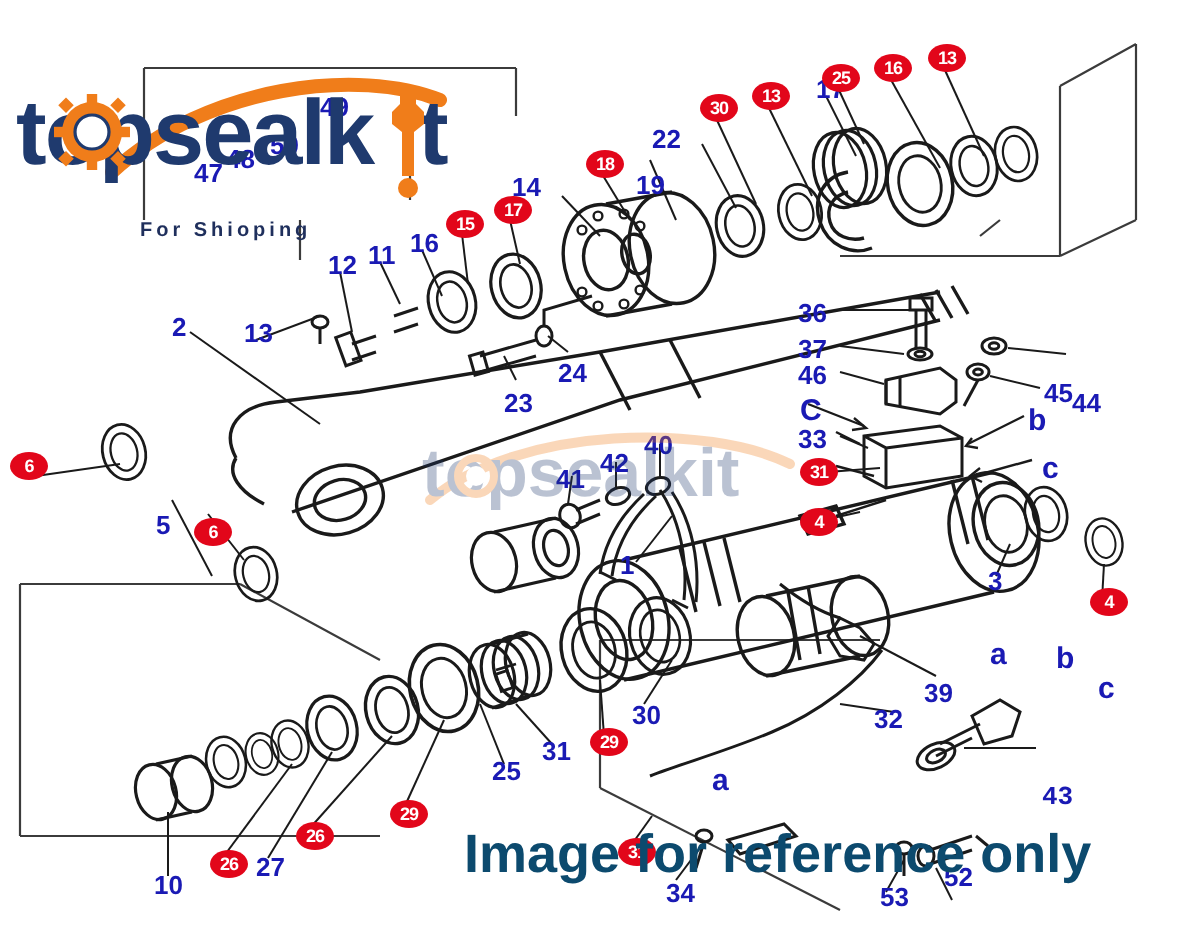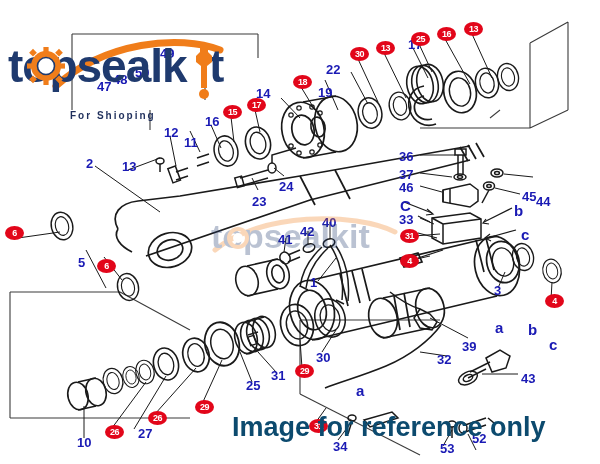--- a/index.html
+++ b/index.html
@@ -431,45 +431,45 @@
 
   <div class="lbl" style="left:97px;  top:80px;">47</div>
   <div class="lbl" style="left:113px; top:73px;">48</div>
   <div class="lbl" style="left:135px; top:66px;">50</div>
   <div class="lbl" style="left:160px; top:47px;">49</div>
   <div class="lbl" style="left:408px; top:38px;">17</div>
   <div class="lbl" style="left:326px; top:63px;">22</div>
   <div class="lbl" style="left:318px; top:86px;">19</div>
   <div class="lbl" style="left:256px; top:87px;">14</div>
   <div class="lbl" style="left:205px; top:115px;">16</div>
-  <div class="lbl" style="left:184px; top:136px;">11</div>
+  <div class="lbl" style="left:184px; top:121px;">11</div>
   <div class="lbl" style="left:164px; top:126px;">12</div>
   <div class="lbl" style="left:122px; top:160px;">13</div>
   <div class="lbl" style="left:86px;  top:157px;">2</div>
   <div class="lbl" style="left:252px; top:195px;">23</div>
   <div class="lbl" style="left:279px; top:180px;">24</div>
   <div class="lbl" style="left:78px;  top:256px;">5</div>
   <div class="lbl" style="left:399px; top:150px;">36</div>
   <div class="lbl" style="left:399px; top:168px;">37</div>
   <div class="lbl" style="left:399px; top:181px;">46</div>
   <div class="lbl" style="left:399px; top:213px;">33</div>
   <div class="lbl" style="left:536px; top:173px;margin-top:22px;">44</div>
   <div class="lbl" style="left:522px; top:190px;">45</div>
   <div class="lbl" style="left:278px; top:233px;">41</div>
   <div class="lbl" style="left:300px; top:225px;">42</div>
   <div class="lbl" style="left:322px; top:216px;">40</div>
   <div class="lbl" style="left:310px; top:276px;">1</div>
   <div class="lbl" style="left:494px; top:284px;">3</div>
   <div class="lbl" style="left:462px; top:340px;">39</div>
   <div class="lbl" style="left:437px; top:353px;">32</div>
-  <div class="lbl" style="left:521px; top:372px;">43</div>
+  <div class="lbl" style="left:521px; top:392px;font-family:Liberation Mono, monospace;">43</div>
   <div class="lbl" style="left:316px; top:351px;">30</div>
   <div class="lbl" style="left:271px; top:369px;">31</div>
   <div class="lbl" style="left:246px; top:379px;">25</div>
-  <div class="lbl" style="left:128px; top:427px;margin-left:10px;">27</div>
+  <div class="lbl" style="left:128px; top:427px;">27</div>
   <div class="lbl" style="left:77px;  top:436px;">10</div>
   <div class="lbl" style="left:333px; top:440px;">34</div>
   <div class="lbl" style="left:440px; top:442px;">53</div>
   <div class="lbl" style="left:472px; top:432px;">52</div>
 
   <div class="lbl letter" style="left:400px; top:198px;">C</div>
   <div class="lbl letter" style="left:514px; top:203px;">b</div>
   <div class="lbl letter" style="left:521px; top:227px;">c</div>
   <div class="lbl letter" style="left:495px; top:320px;">a</div>
   <div class="lbl letter" style="left:528px; top:322px;">b</div>

